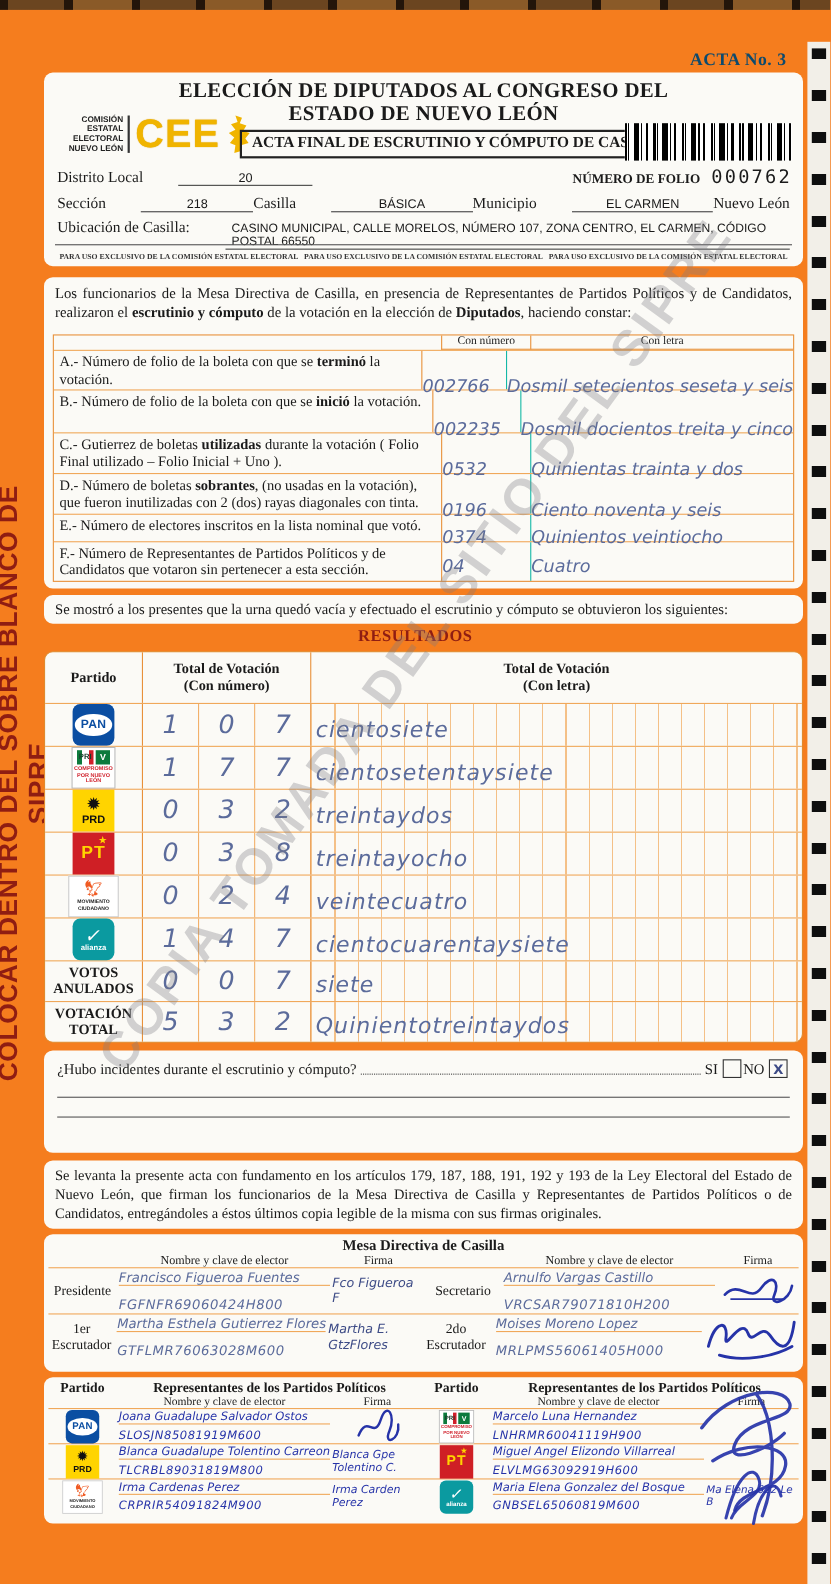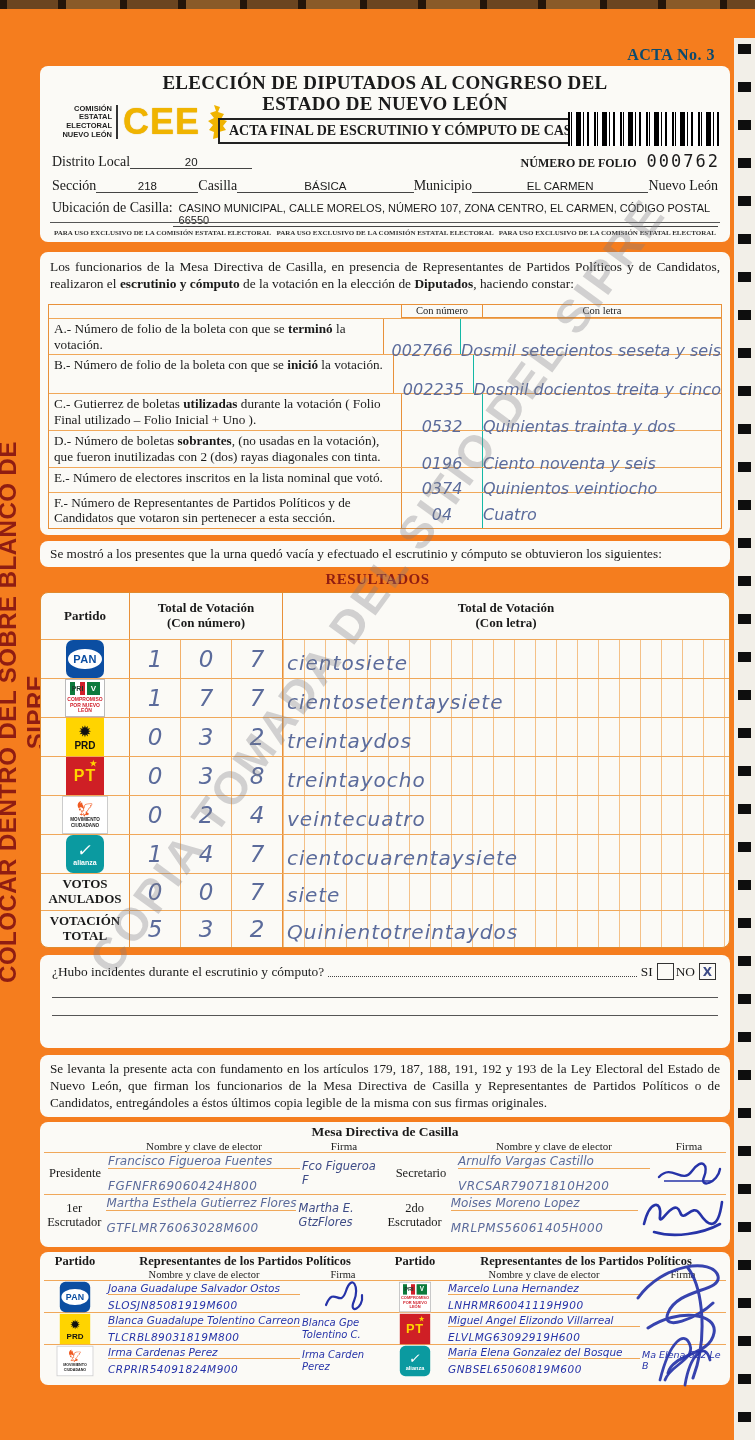--- a/index.html
+++ b/index.html
@@ -34,38 +34,38 @@
   #hdr-subtitle{position:absolute;left:178px;top:52px;border:2px solid #222;padding:3px 9px;
     font-weight:bold;font-size:14px;white-space:nowrap;}
   #barcode{position:absolute;right:10px;top:46px;width:152px;height:34px;background:
     repeating-linear-gradient(90deg,#000 0 2px,#fff 2px 3px,#000 3px 4px,#fff 4px 8px,
       #000 8px 13px,#fff 13px 15px,#000 15px 16px,#fff 16px 19px,#000 19px 21px,#fff 21px 26px);}
   #folio-line{position:absolute;right:10px;top:85px;display:flex;align-items:baseline;gap:10px;}
   #folio-line .lbl{font-weight:bold;font-size:12px;}
   #folio-line .val{font-family:"DejaVu Sans Mono",monospace;font-size:17px;letter-spacing:2px;}
   .hrow{position:absolute;left:12px;right:12px;display:flex;align-items:baseline;font-size:14px;}
   .uline{border-bottom:1px solid #444;text-align:center;
-    font-family:"Liberation Sans",sans-serif;font-size:11.5px;padding:0 6px;}
+    font-family:"Liberation Sans",sans-serif;font-size:11.5px;padding:0 6px;margin-left:32px;}
   #hdr-divider{position:absolute;left:10px;right:10px;top:156px;border-top:1.5px solid #555;}
   #hdr-exclusivo{position:absolute;left:14px;right:14px;top:163px;display:flex;
     justify-content:space-between;font-size:7px;font-weight:bold;color:#333;}
   
   #p-scrutiny{top:252px;height:283px;padding:6px 10px;}
   #scr-intro{font-size:13.4px;line-height:1.3;text-align:justify;}
   #scr-table{position:absolute;left:8px;right:8px;top:52px;bottom:6px;
     border:1.5px solid #e8913a;display:flex;flex-direction:column;}
   .scr-hdr{display:flex;height:15px;font-size:10.5px;text-align:center;color:#222;}
   .scr-hdr .c1{width:352px;}
   .scr-hdr .c2{width:80px;border-left:1px solid #e8913a;border-bottom:1px solid #e8913a;}
   .scr-hdr .c3{flex:1;border-left:1px solid #e8913a;border-bottom:1px solid #e8913a;}
   .scr-row{display:flex;border-top:1px solid #f0a85a;}
   .scr-row:first-of-type{border-top:none;}
   .scr-row .lab{width:352px;padding:2px 5px;font-size:13.2px;line-height:1.18;box-sizing:border-box;}
   .scr-row .num,.scr-row .let{display:flex;align-items:flex-end;overflow:visible;}
-  .scr-row .num{width:80px;border-left:1px solid #e8913a;justify-content:center;}
+  .scr-row .num{width:80px;border-left:1px solid #e8913a;justify-content:flex-start;}
   .scr-row .let{flex:1;border-left:1px solid #14b8a6;padding-left:0;}
   .hand{font-family:"DejaVu Sans",sans-serif;font-style:italic;color:#5b6b9b;}
   .scr-row .hand{font-size:16px;transform:translateY(6px);white-space:nowrap;}
   
   #p-urna{top:541px;height:26px;display:flex;align-items:center;padding:0 10px;font-size:13.3px;}
   
   #res-title{left:0;right:0;top:571px;text-align:center;font-weight:bold;font-size:15px;color:#8f1d12;letter-spacing:.5px;}
   #p-results{top:592px;height:356px;border:1.5px solid #e08a2e;display:flex;flex-direction:column;}
   .res-hdr{display:flex;height:46px;font-weight:bold;font-size:13px;text-align:center;}
   .res-hdr>div{display:flex;flex-direction:column;justify-content:center;line-height:1.15;}

